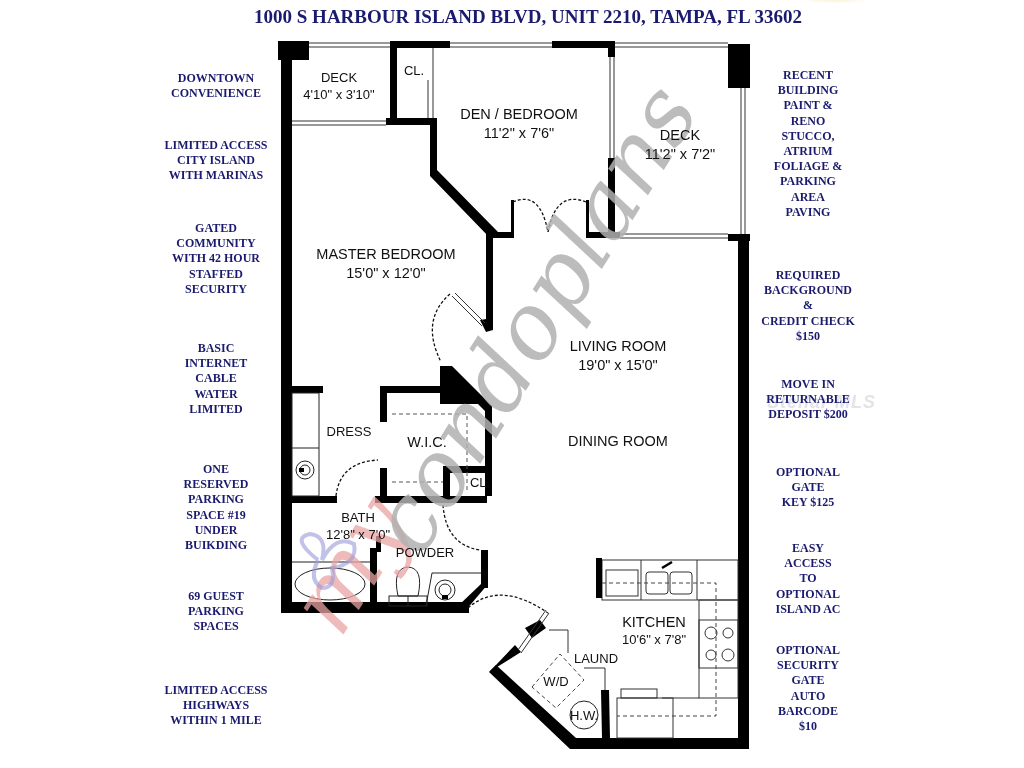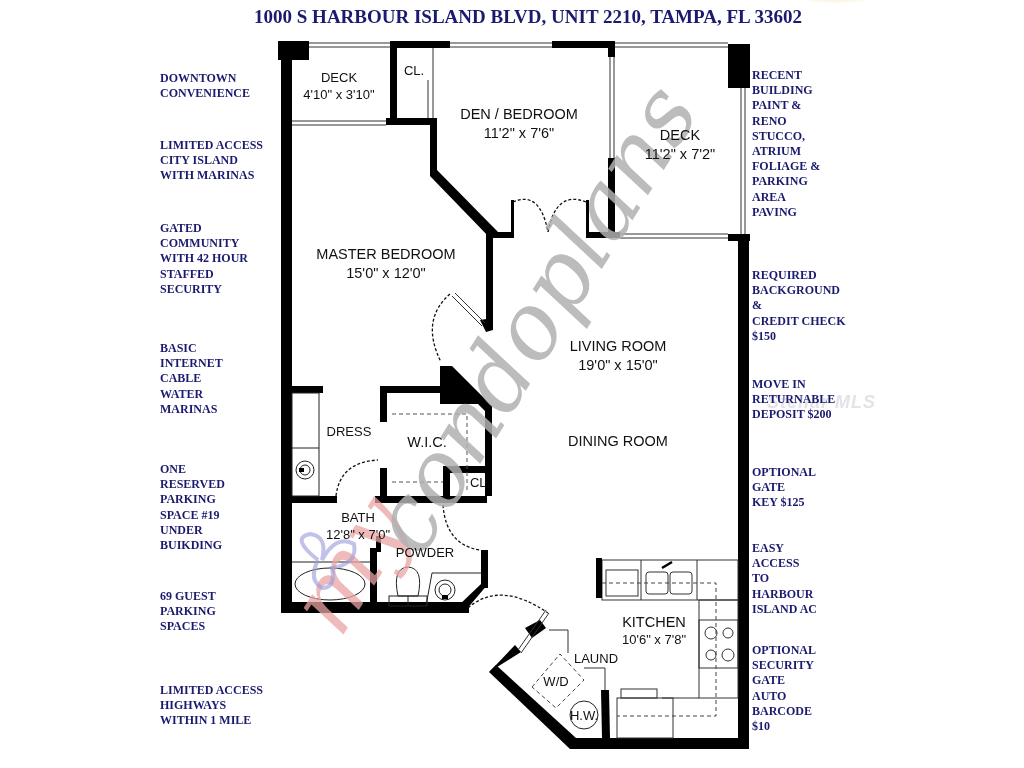--- a/index.html
+++ b/index.html
@@ -1,19 +1,19 @@
 <!DOCTYPE html>
 <html><head>
 <meta charset="utf-8">
 <style>
   html, body { margin: 0; padding: 0; background: #ffffff; }
   body { width: 1024px; height: 768px; position: relative; overflow: hidden; font-family: "Liberation Serif", serif; }
   .title { position: absolute; left: 0; top: 6px; width: 1056px; text-align: center; font-family: "Liberation Serif", serif; font-weight: bold; font-size: 19px; color: #1a1a6e; letter-spacing: 0px; }
   .title-glow { position: absolute; left: 790px; top: -14px; width: 90px; height: 18px; border-radius: 50%; background: radial-gradient(ellipse, #f3e3b0 0%, rgba(255,255,255,0) 70%); }
-  .note { position: absolute; font-family: "Liberation Serif", serif; font-weight: bold; font-size: 12px; line-height: 15.2px; color: #1a1a6e; white-space: pre-line; }
+  .note { position: absolute; text-align: center; font-family: "Liberation Serif", serif; font-weight: bold; font-size: 12px; line-height: 15.2px; color: #1a1a6e; white-space: pre-line; }
   .left-note { left: 160px; width: 112px; }
   .right-note { left: 752px; width: 112px; }
   svg.plan { position: absolute; left: 0; top: 0; }
   .room-label { font-family: "Liberation Sans", sans-serif; font-size: 14.5px; fill: #111; }
   .room-small { font-family: "Liberation Sans", sans-serif; font-size: 13px; fill: #111; }
   .watermark { font-family: "DejaVu Serif", serif; font-style: italic; }
   .mls { position: absolute; left: 767px; top: 392px; font-family: "Liberation Sans", sans-serif; font-weight: bold; font-size: 18px; color: rgba(200,200,210,0.5); letter-spacing: 1px; font-style: italic; }
 </style>
 </head>
 <body>
@@ -28,21 +28,21 @@
 WITH MARINAS</div>
 <div class="note left-note" style="top:221px;">GATED
 COMMUNITY
 WITH 42 HOUR
 STAFFED
 SECURITY</div>
 <div class="note left-note" style="top:341px;">BASIC
 INTERNET
 CABLE
 WATER
-MARINAS</div>
+LIMITED</div>
 <div class="note left-note" style="top:462px;">ONE
 RESERVED
 PARKING
 SPACE #19
 UNDER
 BUIKDING</div>
 <div class="note left-note" style="top:589px;">69 GUEST
 PARKING
 SPACES</div>
 <div class="note left-note" style="top:683px;">LIMITED ACCESS
@@ -67,21 +67,21 @@
 $150</div>
 <div class="note right-note" style="top:377px;">MOVE IN
 RETURNABLE
 DEPOSIT $200</div>
 <div class="note right-note" style="top:465px;">OPTIONAL
 GATE
 KEY $125</div>
 <div class="note right-note" style="top:541px;">EASY
 ACCESS
 TO
-HARBOUR
+OPTIONAL
 ISLAND AC</div>
 <div class="note right-note" style="top:643px;">OPTIONAL
 SECURITY
 GATE
 AUTO
 BARCODE
 $10</div>
 
 <svg class="plan" width="1024" height="768" viewBox="0 0 1024 768">
 

